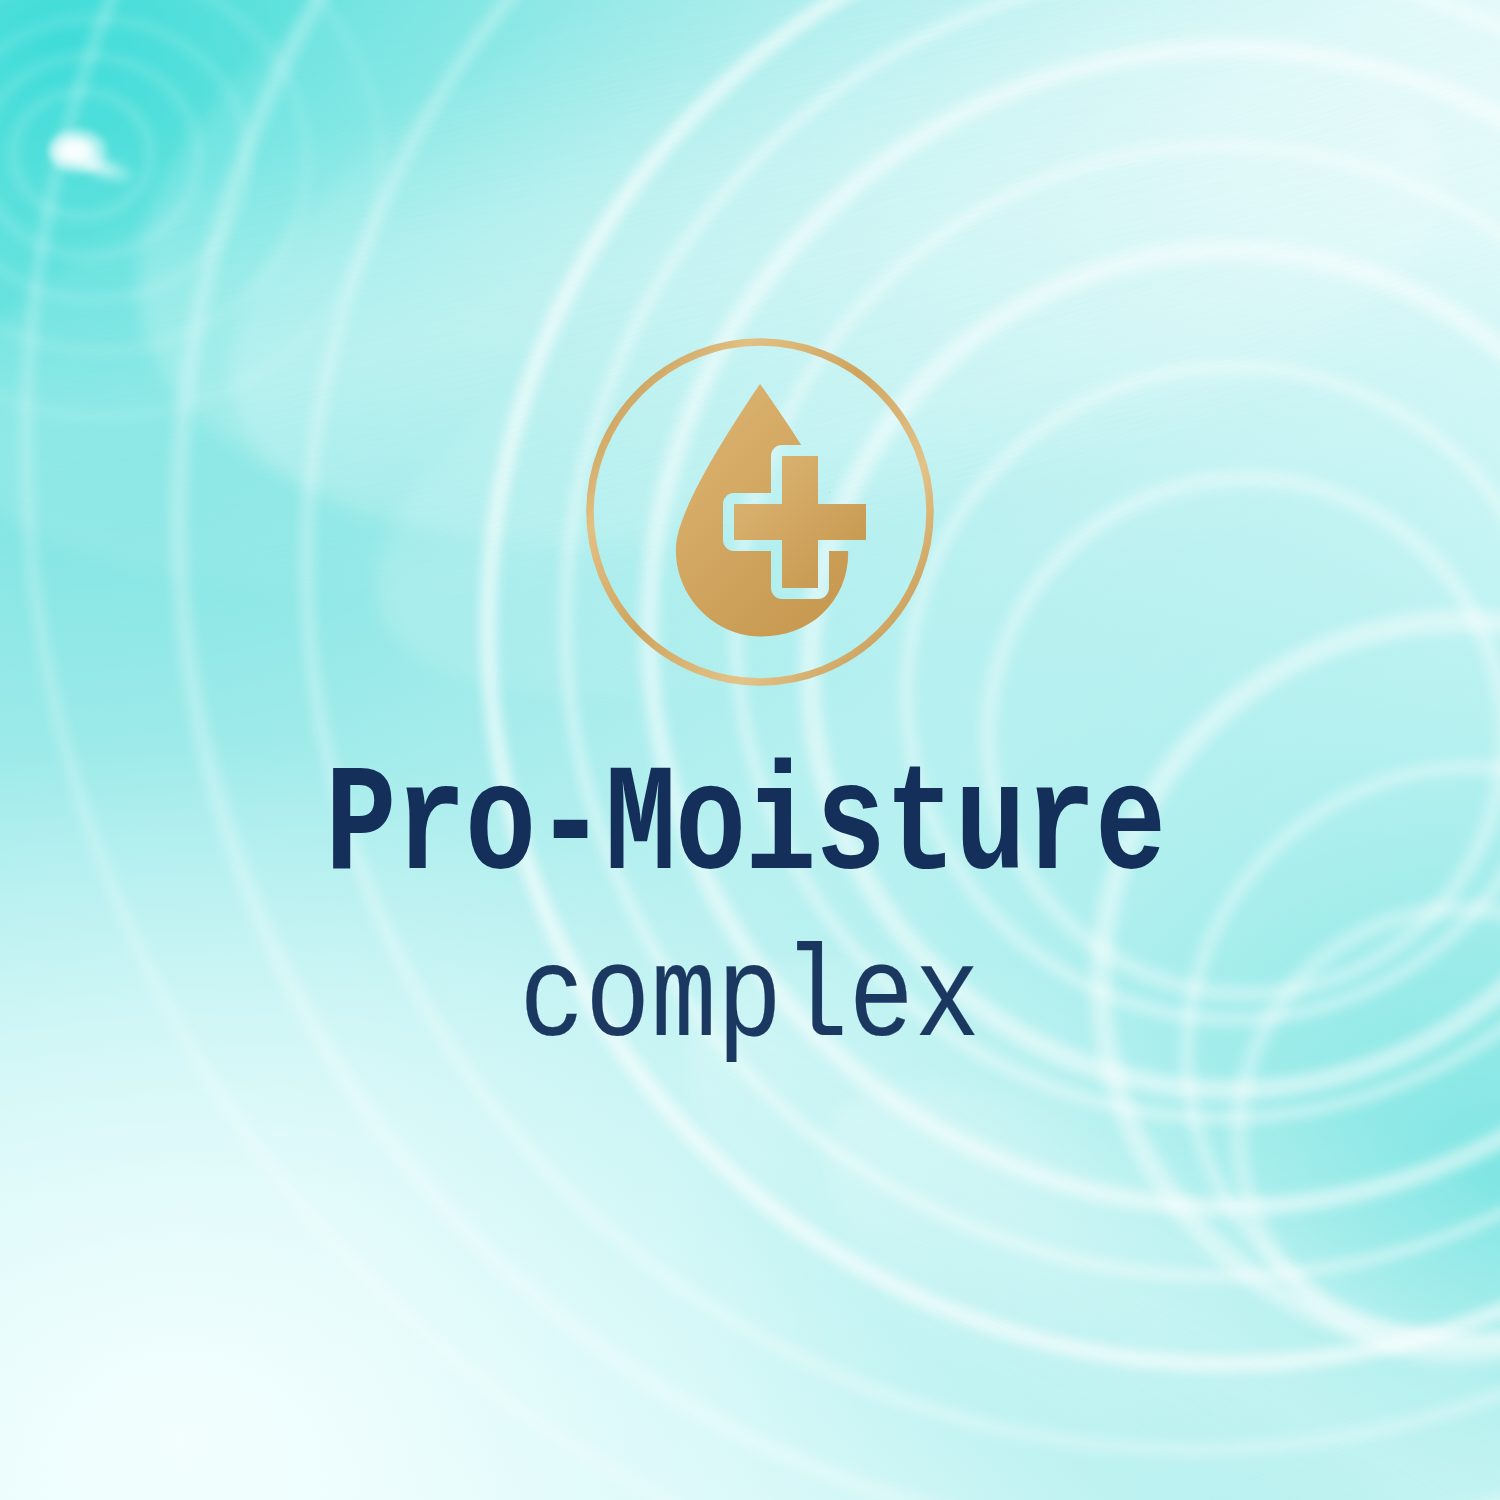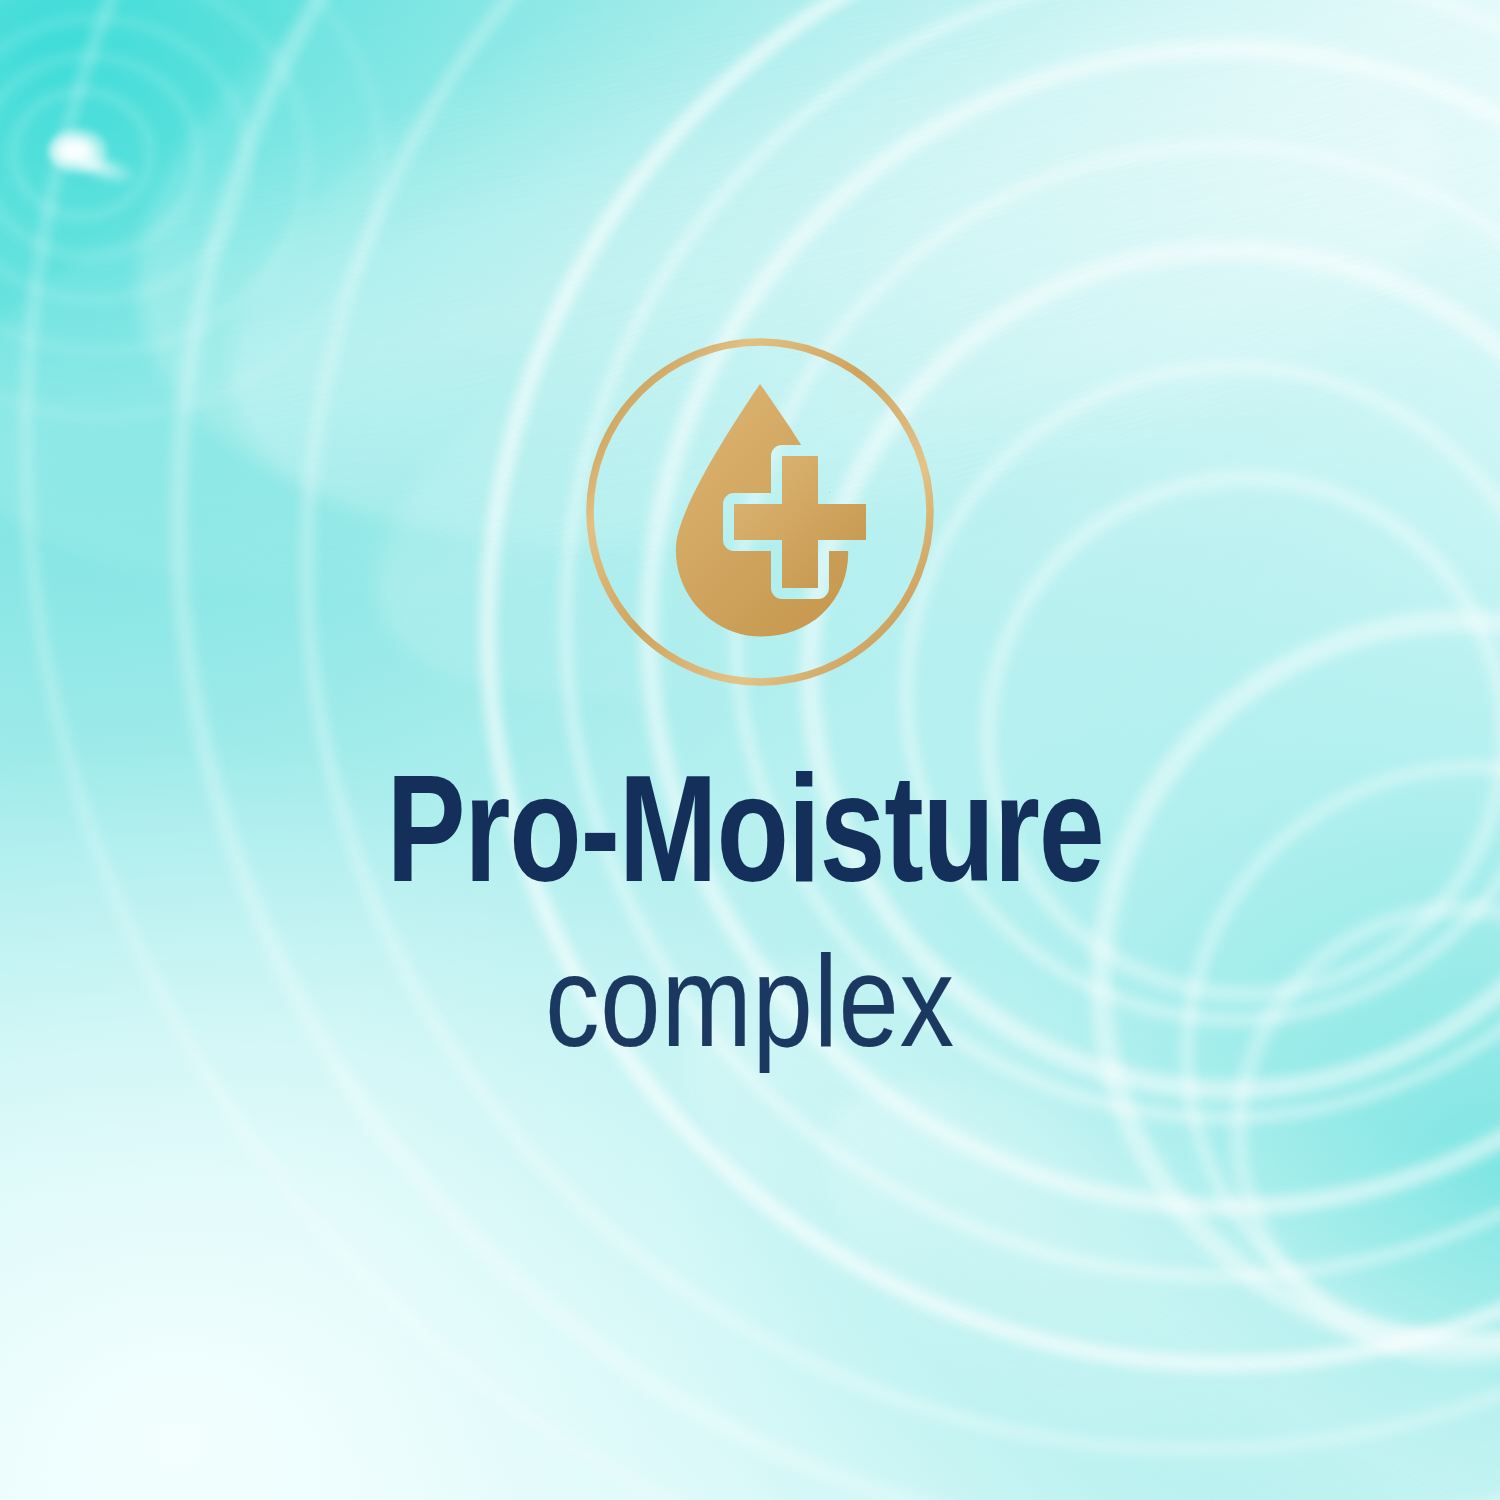--- a/index.html
+++ b/index.html
@@ -6,21 +6,21 @@
   html, body {
     margin: 0;
     padding: 0;
     background: #ffffff;
   }
   #stage {
     position: relative;
     width: 1500px;
     height: 1500px;
     overflow: hidden;
-    font-family: Liberation Sans, sans-serif;
+    font-family: Liberation Mono, monospace;
     background: #aeecee;
   }
 
   
   .bg-layer {
     position: absolute;
     inset: 0;
     pointer-events: none;
   }
 

